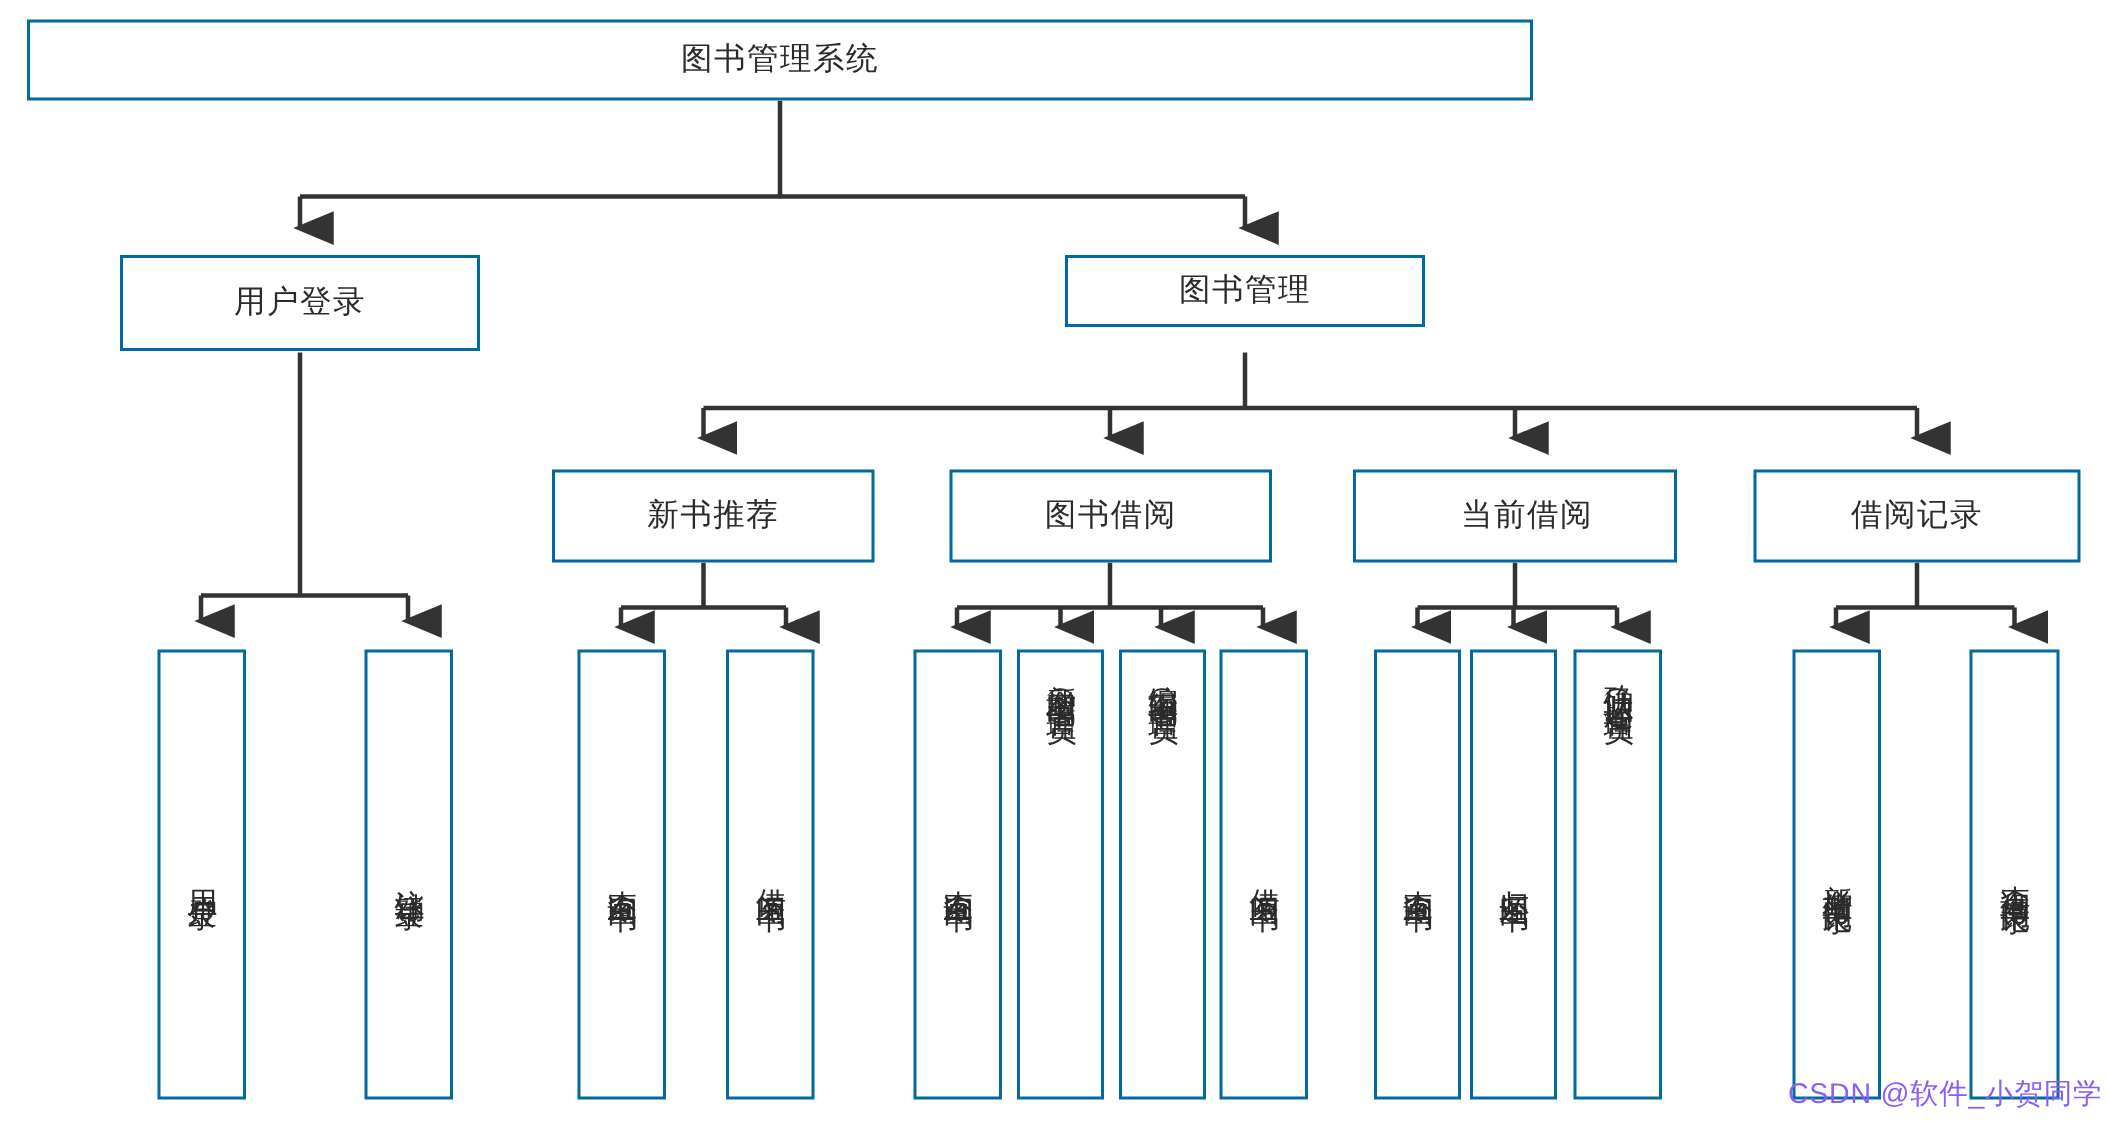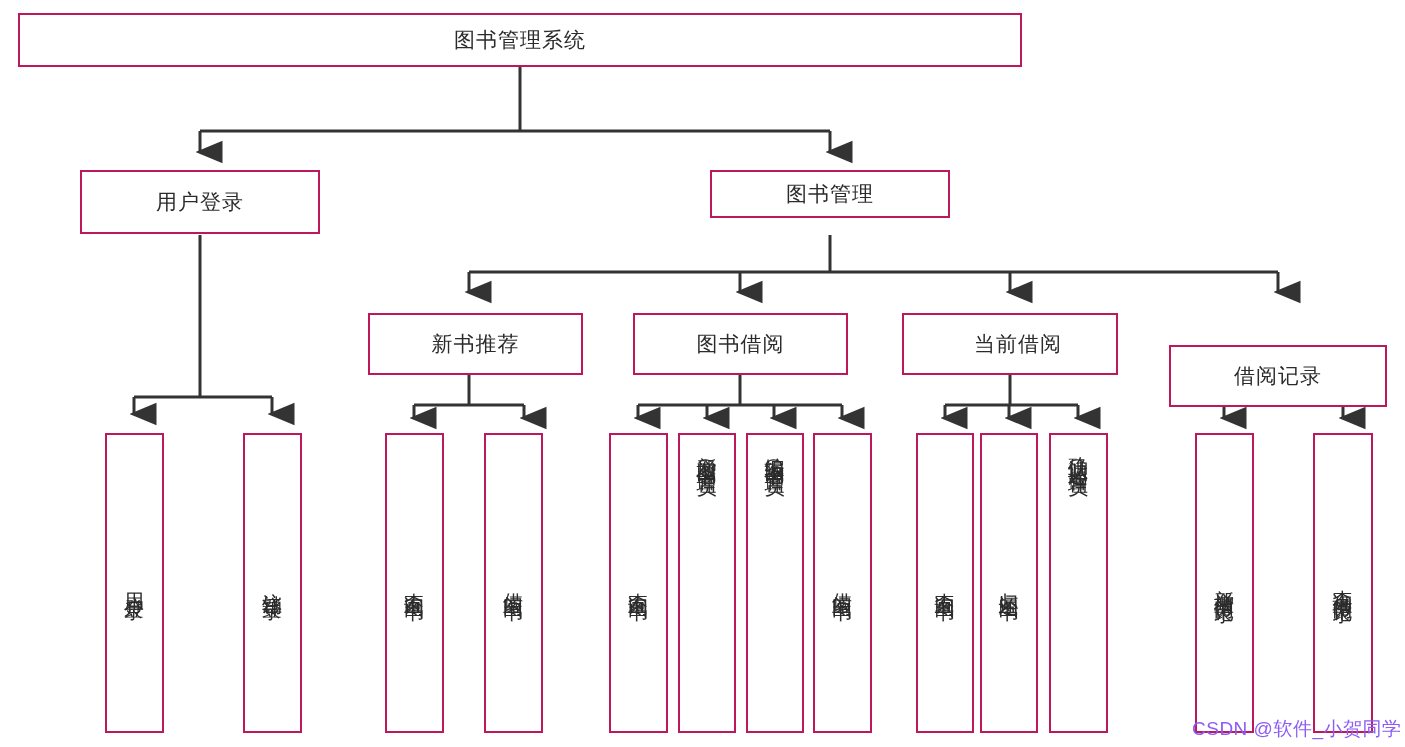--- a/index.html
+++ b/index.html
@@ -21,21 +21,21 @@
     position: absolute;
     left: 0;
     top: 0;
     width: 1405px;
     height: 747px;
   }
   .node {
     position: absolute;
     box-sizing: border-box;
     background: #ffffff;
-    border: 2px solid #be185d;
+    border: 2px solid #0369a1;
     display: flex;
     align-items: center;
     justify-content: center;
     color: #222222;
   }
   .node-label {
     font-size: 21px;
     line-height: 1.15;
     letter-spacing: 1px;
     white-space: nowrap;
@@ -135,21 +135,21 @@
 
   <div class="node" style="left:368px; top:313px; width:215px; height:62px;">
     <span class="node-label">新书推荐</span>
   </div>
   <div class="node" style="left:633px; top:313px; width:215px; height:62px;">
     <span class="node-label">图书借阅</span>
   </div>
   <div class="node" style="left:902px; top:313px; width:216px; height:62px;padding-left:16px;">
     <span class="node-label">当前借阅</span>
   </div>
-  <div class="node" style="left:1169px; top:313px; width:218px; height:62px;margin-top:32px;">
+  <div class="node" style="left:1169px; top:313px; width:218px; height:62px;">
     <span class="node-label">借阅记录</span>
   </div>
 
   <div class="node vertical centered" style="left:105px; top:433px; width:59px; height:300px;">
     <span class="node-label">用户登录</span>
   </div>
   <div class="node vertical centered" style="left:243px; top:433px; width:59px; height:300px;">
     <span class="node-label">注销登录</span>
   </div>
 

